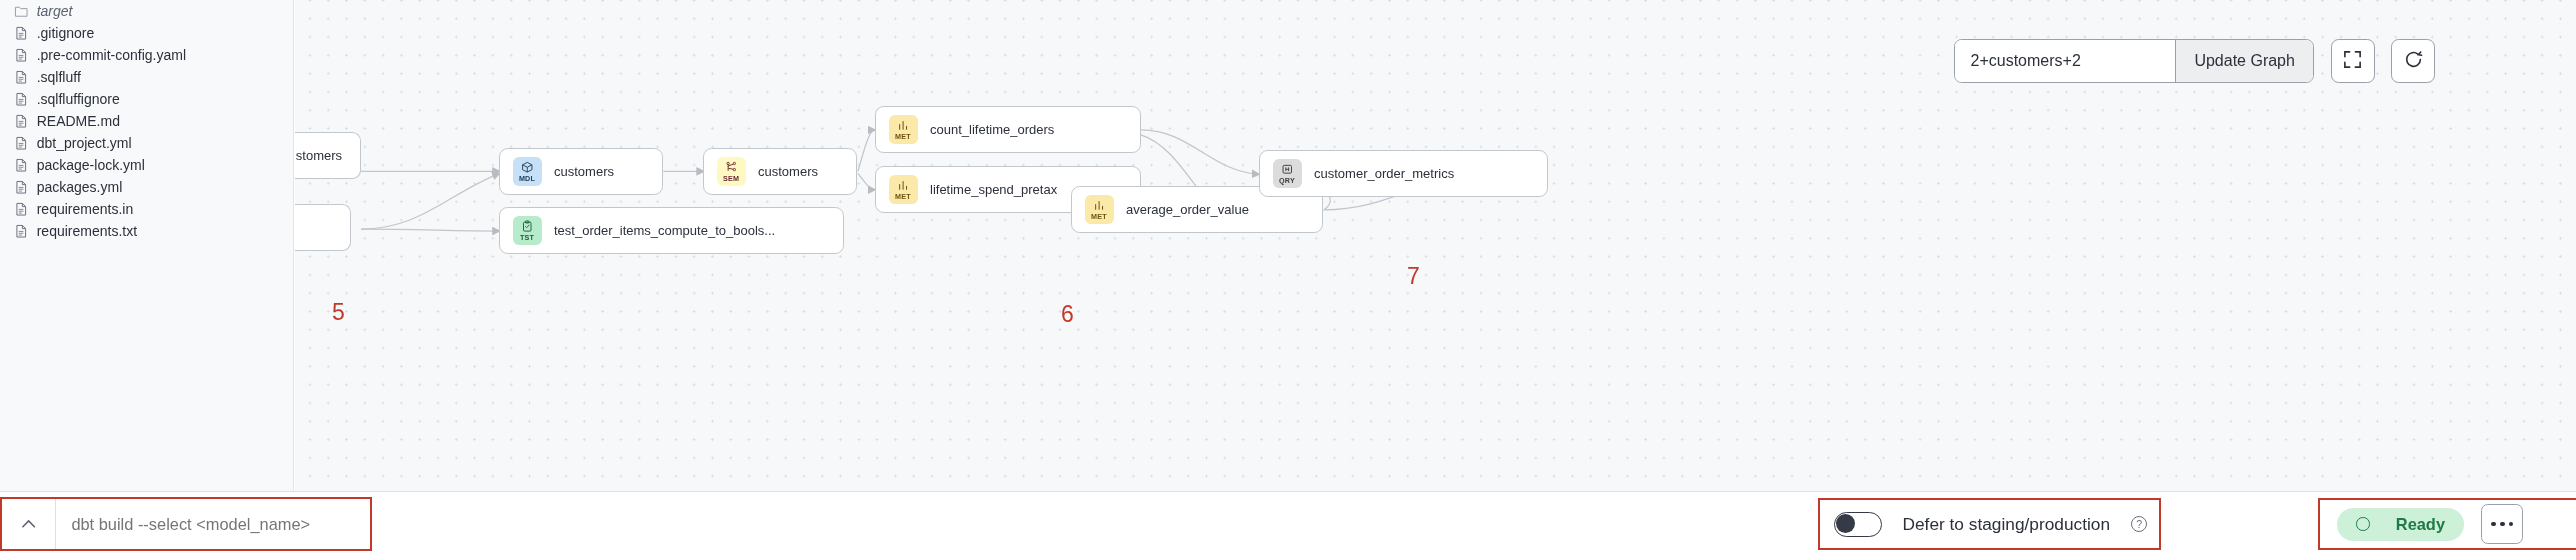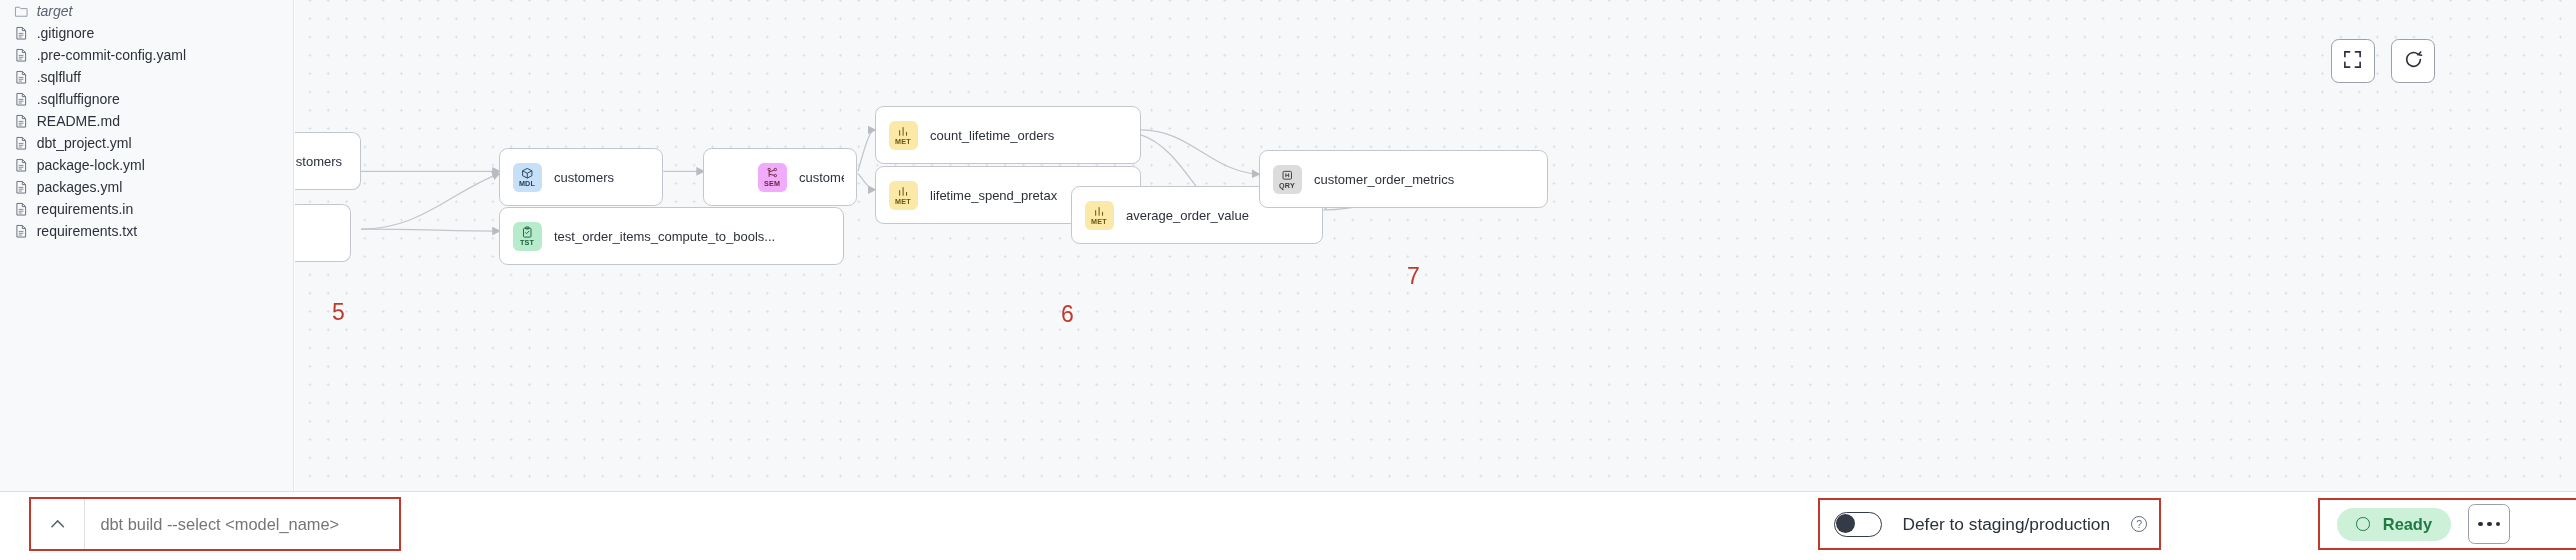--- a/index.html
+++ b/index.html
@@ -91,21 +91,21 @@
     border: 1px solid #9aa0a9;
     border-radius: 7.7px;
     background: #ffffff;
     display: flex; align-items: center; justify-content: center;
     cursor: pointer;
   }
 
   
   .node {
     position: absolute;
-    height: 58px;
+    height: 47px;
     background: #ffffff;
     border: 1px solid #c3c7cd;
     border-radius: 8.7px;
     display: flex; align-items: center;
     padding: 0 12.5px;
     gap: 12.5px;
     box-shadow: 0 0 0 0 rgba(0,0,0,0);
     z-index: 3;
   }
   .node.clipped-left { border-top-left-radius: 0; border-bottom-left-radius: 0; border-left: none; }
@@ -115,21 +115,21 @@
     display: flex; flex-direction: column;
     align-items: center; justify-content: center;
     gap: 0px;
     font-size: 7.2px;
     font-weight: bold;
     letter-spacing: 0.2px;
     line-height: 1;
   }
   .badge svg { display: block; margin-bottom: 1px; }
   .badge.MDL { background: #c6e0f7; color: #21405e; }
-  .badge.SEM { background: #f0abfc; color: #6d2731; margin-left: 41px; }
+  .badge.SEM { background: #fef9c3; color: #6d2731; }
   .badge.MET { background: #fae9a8; color: #6b5410; }
   .badge.TST { background: #b6eccb; color: #1f5c3a; }
   .badge.QRY { background: #dcdcdc; color: #3c3c3c; }
   .node-label {
     font-size: 13px;
     color: #2b303b;
     white-space: nowrap;
     overflow: hidden;
   }
 
@@ -143,21 +143,20 @@
     border-top: 1px solid #dcdfe3;
     display: flex; align-items: center;
   }
   #cmd-wrap {
     position: absolute; left: 0; top: 497px;
     width: 372px; height: 54px;
     border: 2.9px solid #c0392b;
     background: #ffffff;
     display: flex; align-items: center;
     z-index: 9;
-    margin-left: 29px;
   }
   #caret-btn {
     width: 54px; height: 100%;
     display: flex; align-items: center; justify-content: center;
     border-right: 1px solid #dcdfe3;
     font-size: 18.3px; color: #5b6270;
     cursor: pointer;
   }
   #cmd-input {
     flex: 1; height: 100%;
@@ -215,21 +214,21 @@
     height: 52px; width: 258px;
     border: 2.9px solid #c0392b;
     border-right: none;
     background: #ffffff;
     display: flex; align-items: center;
     padding-left: 17.3px;
     gap: 17.3px;
     z-index: 9;
   }
   #ready-pill {
-    display: flex; align-items: center; gap: 13px;
+    display: flex; align-items: center; gap: 26px;
     height: 33px; padding: 0 19px;
     background: #ccf0d8; color: #1f7a45;
     border-radius: 16.4px;
     font-size: 16.4px; font-weight: bold;
     cursor: pointer; white-space: nowrap;
   }
   .ring {
     width: 13.5px; height: 13.5px; border-radius: 50%;
     border: 1.7px solid #1f7a45; flex: 0 0 13.5px;
   }
@@ -461,20 +460,24 @@
             <rect x="2.6" y="3" width="10.8" height="10" rx="1.4"></rect>
             <path d="M6.2 5.6 V10.4 M9.8 5.6 V10.4 M6.2 8 H9.8"></path>
           </svg>
           <span>QRY</span>
         </div>
         <div class="node-label">customer_order_metrics</div>
       </div>
     </div>
 
   <div id="graph-toolbar">
+    <div class="combo">
+      <input class="combo-input" value="2+customers+2" style="">
+      <div class="combo-btn">Update Graph</div>
+    </div>
     <div class="icon-btn">
       <span>
         <svg width="21" height="21" viewBox="0 0 22 22" fill="none" stroke="#2b303b" stroke-width="1.7" stroke-linecap="round">
           <path d="M3 8 V3 H8"></path>
             <path d="M14 3 H19 V8"></path>
           <path d="M19 14 V19 H14"></path>
             <path d="M8 19 H3 V14"></path>
         </svg>
       </span>
     </div>

